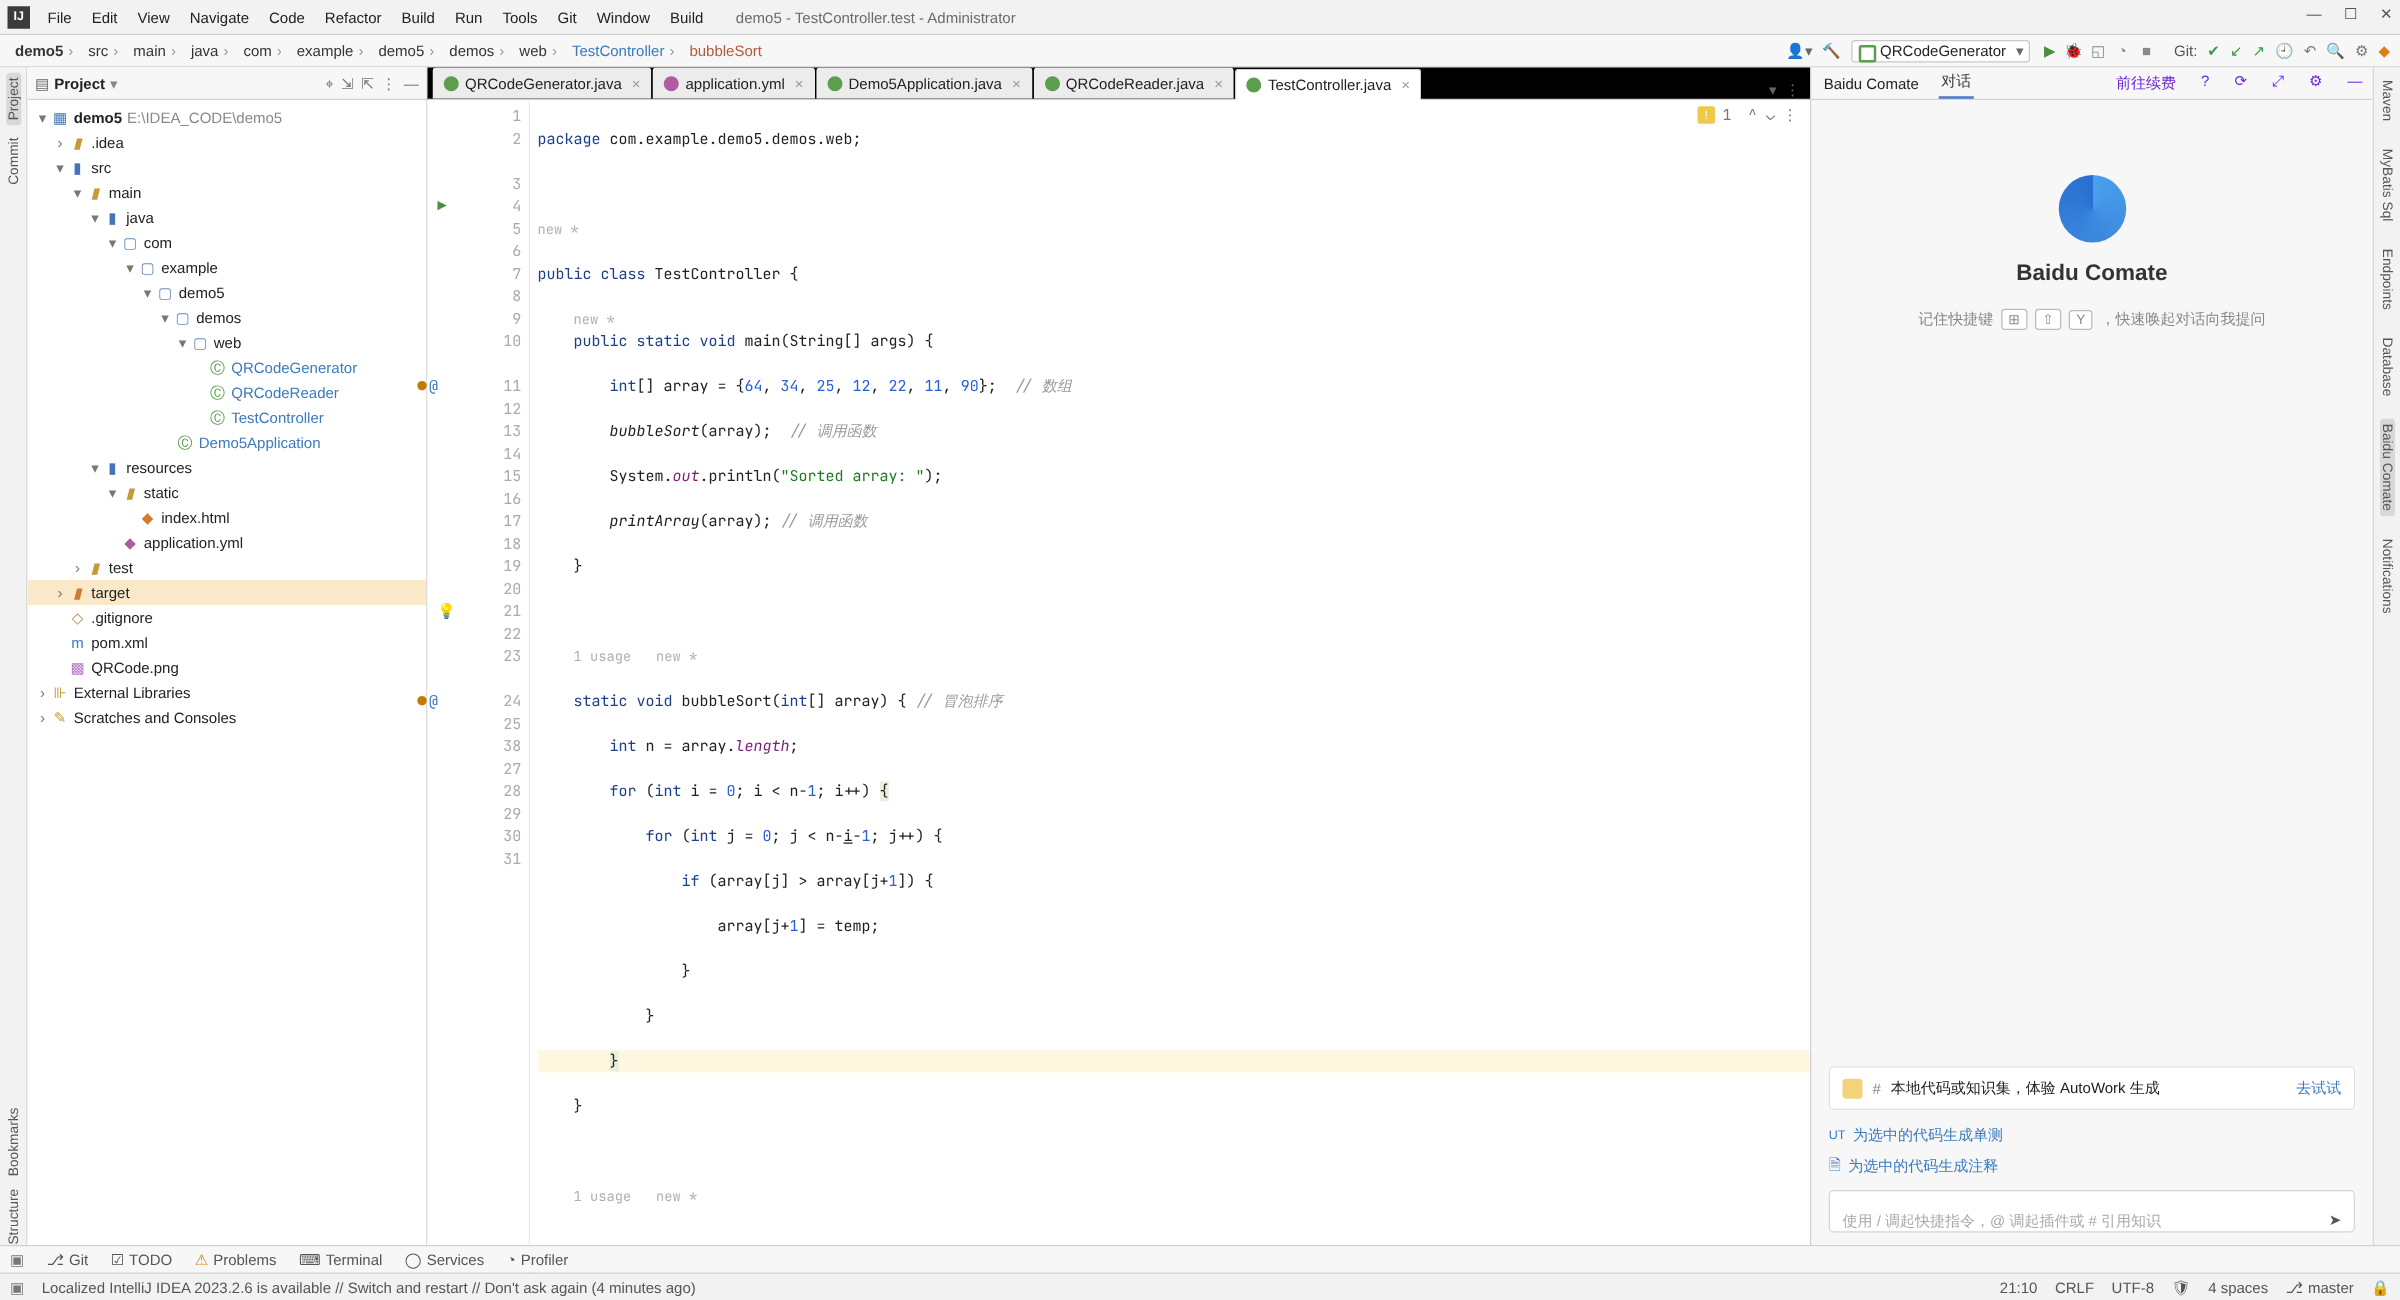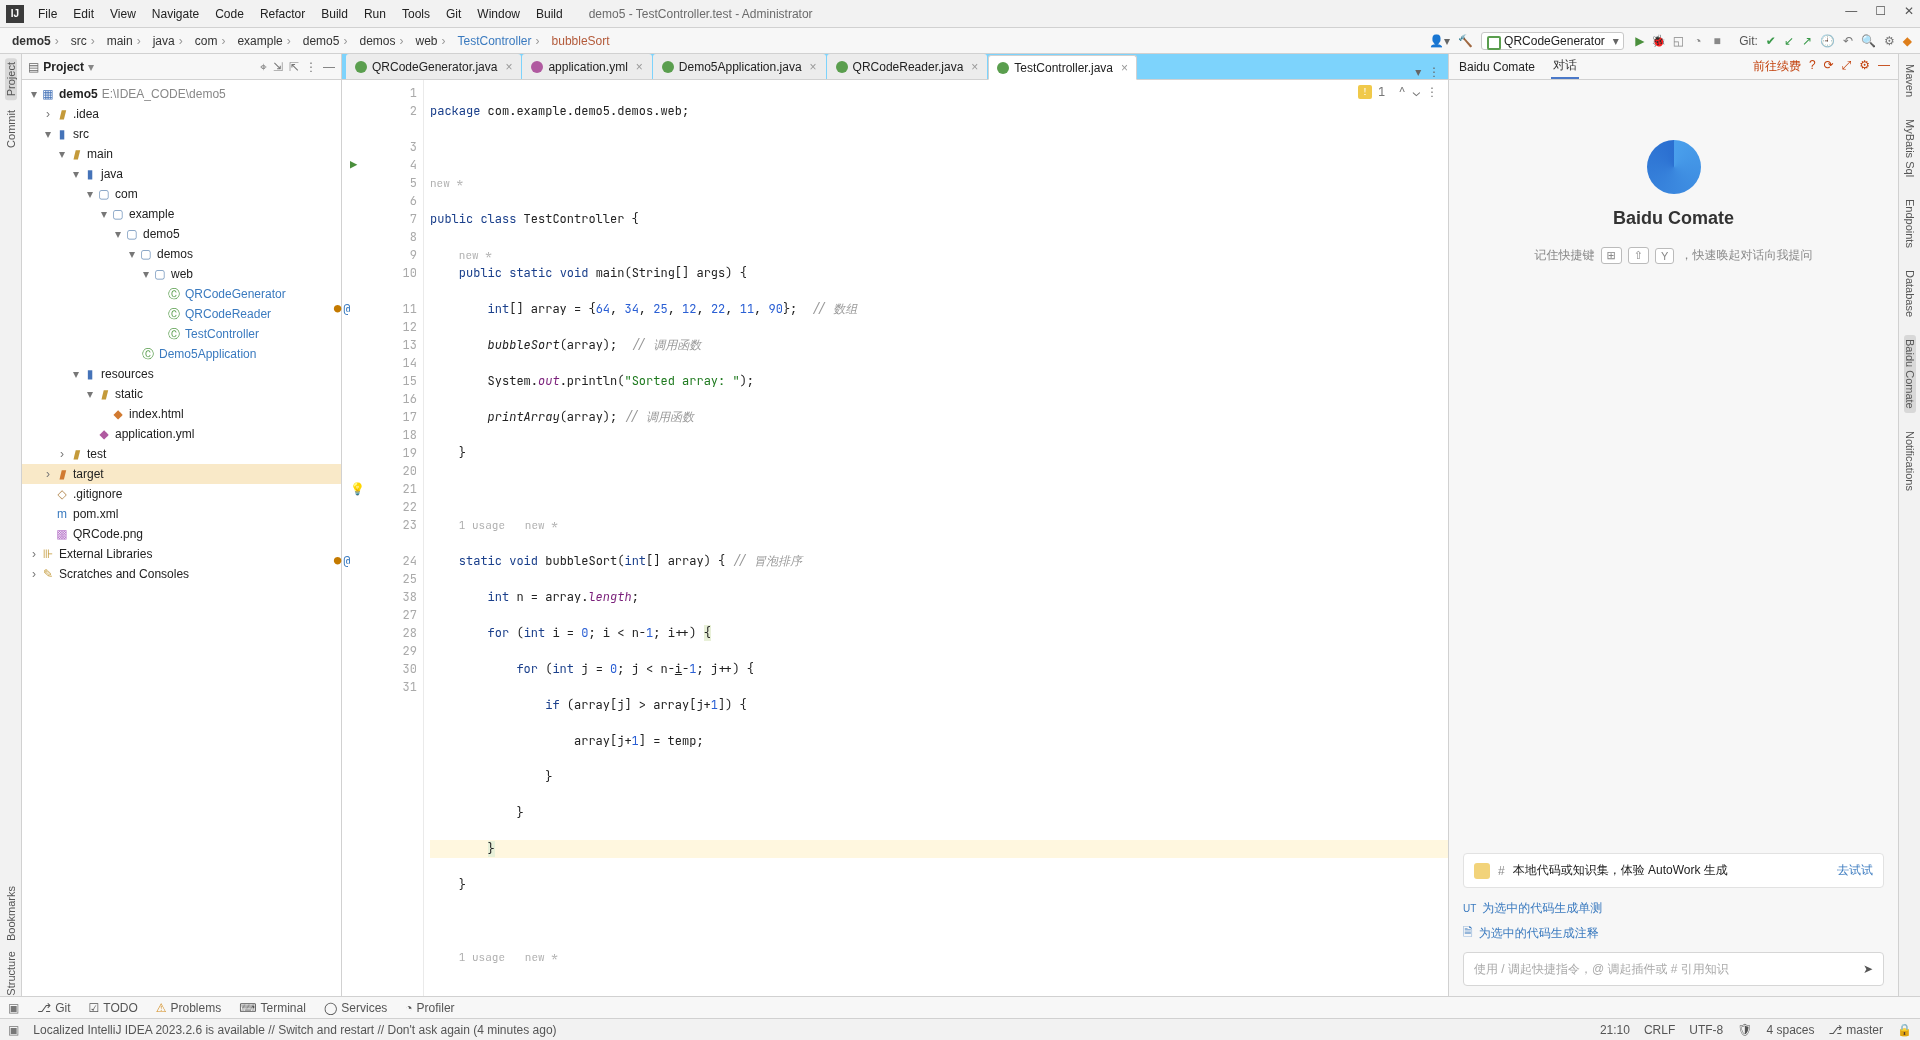--- a/index.html
+++ b/index.html
@@ -44,21 +44,21 @@
 .tree .ic.java{color:#5a9e4e}
 .tree .ic.html{color:#d17a31}
 .tree .ic.yml{color:#b05aa0}
 .tree .ic.xml{color:#3a7abf}
 .tree .ic.png{color:#b97acb}
 .tree .ic.git{color:#b48a54}
 .tree .lbl{color:#222}
 .tree .lbl.bold{font-weight:bold}
 .tree .lbl.dim{color:#888;margin-left:4px}
 .editors{flex:1;display:flex;flex-direction:column;min-width:0}
-.tabs{height:26px;border-bottom:1px solid #d1d1d1;display:flex;align-items:flex-end;background:#7dd3fc;padding-left:4px}
+.tabs{height:26px;border-bottom:1px solid #d1d1d1;display:flex;align-items:flex-end;background:#000000;padding-left:4px}
 .tab{height:25px;display:flex;align-items:center;padding:0 8px;border:1px solid transparent;border-bottom:none;margin-right:1px;background:#ececec;border-radius:3px 3px 0 0;gap:5px}
 .tab .tic{width:12px;height:12px;border-radius:50%}
 .tab .tic.java{background:#5a9e4e}
 .tab .tic.yml{background:#b05aa0}
 .tab.active{background:#fff;border-color:#d1d1d1;border-bottom:1px solid #fff;position:relative;top:1px}
 .tab .x{color:#999;margin-left:3px}
 .tabs .more{margin-left:auto;padding:0 8px;color:#666}
 .codewrap{flex:1;display:flex;position:relative;background:#fff;font-family:"JetBrains Mono",Consolas,monospace}
 .codewrap *{font-family:inherit}
 .gutter{width:56px;border-right:1px solid #eaeaea;background:#fff;text-align:right;padding:4px 6px 4px 0;color:#aaa;line-height:18px}
@@ -76,32 +76,32 @@
 .fld{color:#7a1f7a;font-style:italic}
 .hint{color:#b0b0b0;font-size:11px}
 .hl{background:#e8f0d8}
 .cursbg{background:#fff7df}
 .codetopright{position:absolute;right:10px;top:4px;display:flex;gap:6px;align-items:center;color:#777}
 .codetopright .warn{background:#f0c94a;width:14px;height:14px;display:inline-flex;align-items:center;justify-content:center;color:#fff;border-radius:2px;font-size:9px}
 .aside{width:450px;border-left:1px solid #d1d1d1;display:flex;flex-direction:column;background:#f7f7f7}
 .aside-tabs{height:26px;display:flex;align-items:center;border-bottom:1px solid #d1d1d1;padding:0 8px;gap:14px}
 .aside-tabs .at{padding:3px 2px}
 .aside-tabs .at.active{border-bottom:2px solid #4a78c8;color:#333}
-.aside-tabs .aicons{margin-left:auto;display:flex;gap:8px;color:#c2410c}
+.aside-tabs .aicons{margin-left:auto;display:flex;gap:20px;color:#6d28d9}
 .aside-body{flex:1;display:flex;flex-direction:column;align-items:center;padding-top:60px}
 .aside-body .clogo{width:54px;height:54px;border-radius:50%;background:conic-gradient(#4aa0ec,#2a6ed0);margin-bottom:14px}
 .aside-body h2{font-size:18px;font-weight:600;color:#333;margin-bottom:18px}
 .aside-body .tip{color:#888;display:flex;align-items:center;gap:6px}
 .aside-body .key{border:1px solid #bbb;border-radius:3px;padding:1px 5px;background:#fff;font-size:11px}
 .aside-bottom{padding:10px 14px}
 .banner{background:#fff;border:1px solid #e2e2e2;border-radius:4px;padding:8px 10px;display:flex;align-items:center;gap:8px;margin-bottom:12px}
 .banner .bic{width:16px;height:16px;background:#f2d37a;border-radius:3px}
 .banner .link{margin-left:auto;color:#3a7abf}
 .suggest{color:#3a7abf;display:flex;align-items:center;gap:6px;margin:6px 0}
-.chatbox{margin-top:8px;border:1px solid #d6d6d6;background:#fff;border-radius:4px;height:34px;display:flex;align-items:center;padding:0 10px;color:#aaa}
+.chatbox{margin-top:8px;border:1px solid #d6d6d6;background:#fff;border-radius:4px;height:34px;display:flex;align-items:flex-start;padding:16px 10px;color:#aaa}
 .chatbox .send{margin-left:auto;color:#555}
 .statusbar{position:absolute;left:0;right:0;bottom:0;height:22px;border-top:1px solid #d1d1d1;background:#f2f2f2;display:flex;align-items:center;padding:0 8px;gap:14px}
 .statusbar .sitem{display:flex;align-items:center;gap:4px;color:#555}
 .statusbar .right{margin-left:auto;display:flex;gap:14px;align-items:center}
 .toolstrip{position:absolute;left:0;right:0;bottom:22px;height:22px;border-top:1px solid #d1d1d1;background:#f7f7f7;display:flex;align-items:center;padding:0 8px;gap:18px}
 .toolstrip .titem{display:flex;align-items:center;gap:4px;color:#555}
 .main{bottom:44px}
 .left-gutter{bottom:44px}
 .right-gutter{bottom:44px}
 </style>

